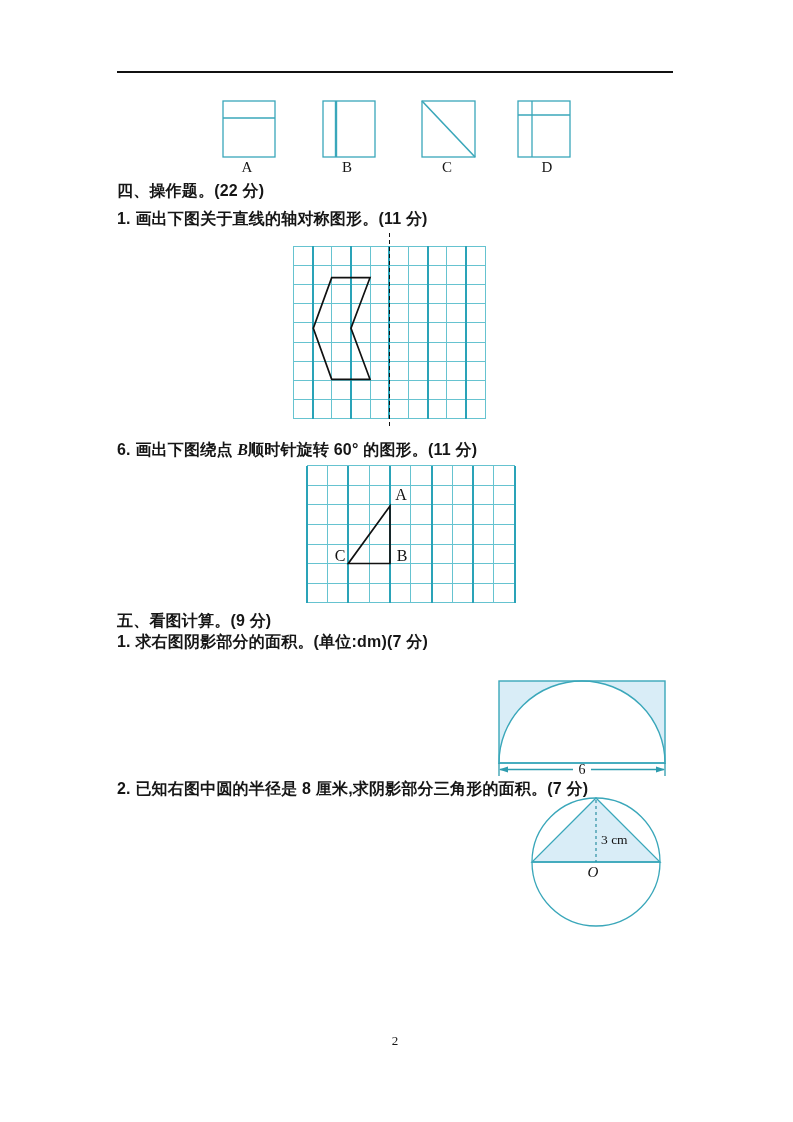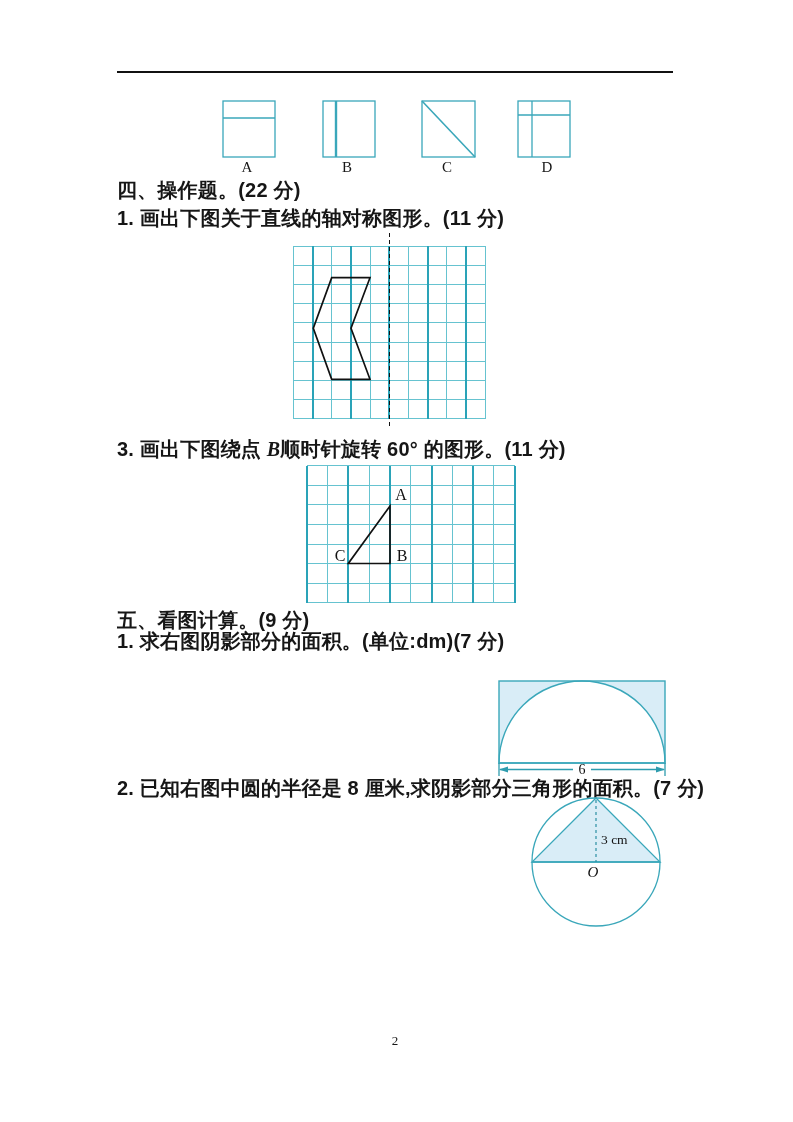--- a/index.html
+++ b/index.html
@@ -2,21 +2,21 @@
 <html><head>
 <meta charset="utf-8">
 <style>
   html,body{margin:0;padding:0;}
   body{
     width:793px;height:1122px;position:relative;background:#ffffff;
     font-family:"Liberation Sans",sans-serif;color:#161616;overflow:hidden;
   }
   .abs{position:absolute;}
   .textline{
-    position:absolute;left:117px;font-size:20px;line-height:19px;
+    position:absolute;left:117px;font-size:16px;line-height:19px;
     font-weight:600;white-space:nowrap;letter-spacing:0.2px;
   }
   .italic-var{font-style:italic;font-family:"Liberation Serif",serif;font-weight:600;}
   .toprule{position:absolute;left:117px;top:71px;width:556px;height:2px;background:#111;}
   .pagenum{
     position:absolute;left:380px;top:1033px;width:30px;text-align:center;
     font-family:"Liberation Serif",serif;font-size:13px;font-weight:400;
   }
   svg text{font-family:"Liberation Serif",serif;}
   .fig-label{font-size:15px;fill:#161616;}
@@ -75,21 +75,21 @@
       <line x1="128.5" y1="21" x2="128.5" y2="193.79999999999998" stroke="#66c3d0" stroke-width="1"></line>
       <line x1="147.70000000000002" y1="21" x2="147.70000000000002" y2="193.79999999999998" stroke="#2aa3b8" stroke-width="2"></line>
       <line x1="166.9" y1="21" x2="166.9" y2="193.79999999999998" stroke="#66c3d0" stroke-width="1"></line>
       <line x1="186.1" y1="21" x2="186.1" y2="193.79999999999998" stroke="#2aa3b8" stroke-width="2"></line>
       <line x1="205.3" y1="21" x2="205.3" y2="193.79999999999998" stroke="#66c3d0" stroke-width="1"></line>
     </g>
   <polygon fill="none" stroke="#111" stroke-width="1.7" shape-rendering="auto" points="51.7,52.7 90,52.7 71,103.3 90,154.3 51.7,154.3 33.3,103.3"></polygon>
   <line x1="109.3" y1="8" x2="109.3" y2="203" stroke="#111" stroke-width="1.3" stroke-dasharray="4 3"></line>
 </svg>
 
-<div class="textline" style="top:440px;"><span>3. 画出下图绕点 </span><span class="italic-var">B</span><span>顺时针旋转 60° 的图形。(11 分)</span></div>
+<div class="textline" style="top:440px;"><span>6. 画出下图绕点 </span><span class="italic-var">B</span><span>顺时针旋转 60° 的图形。(11 分)</span></div>
 
 <svg class="abs" style="left:295px;top:455px;" width="230" height="160" shape-rendering="crispEdges">
   <g>
       <line x1="11.7" y1="10.7" x2="219.7" y2="10.7" stroke="#66c3d0" stroke-width="1"></line>
       <line x1="11.7" y1="30.3" x2="219.7" y2="30.3" stroke="#66c3d0" stroke-width="1"></line>
       <line x1="11.7" y1="49.900000000000006" x2="219.7" y2="49.900000000000006" stroke="#66c3d0" stroke-width="1"></line>
       <line x1="11.7" y1="69.5" x2="219.7" y2="69.5" stroke="#66c3d0" stroke-width="1"></line>
       <line x1="11.7" y1="89.10000000000001" x2="219.7" y2="89.10000000000001" stroke="#66c3d0" stroke-width="1"></line>
       <line x1="11.7" y1="108.7" x2="219.7" y2="108.7" stroke="#66c3d0" stroke-width="1"></line>
       <line x1="11.7" y1="128.3" x2="219.7" y2="128.3" stroke="#66c3d0" stroke-width="1"></line>

